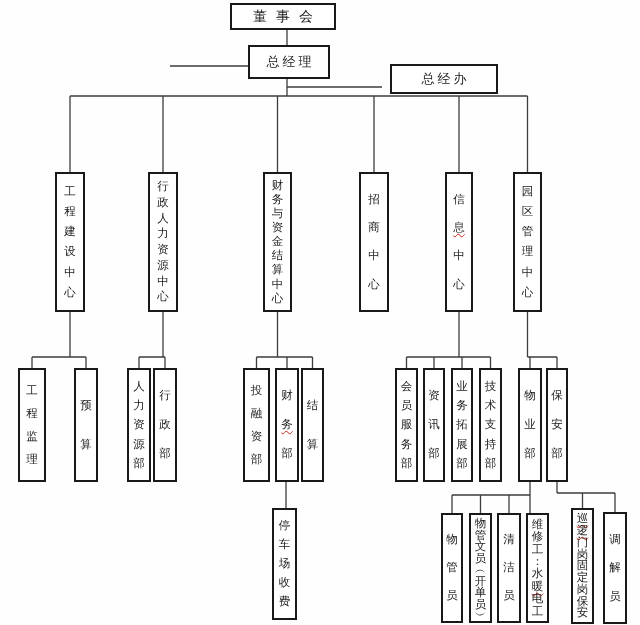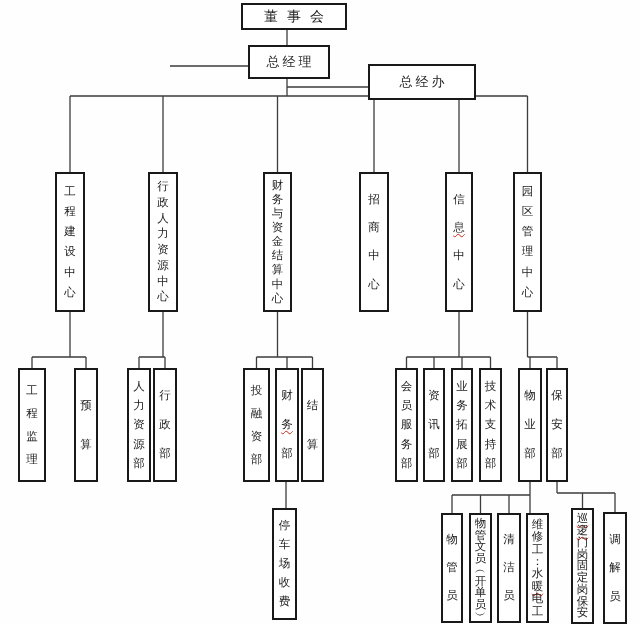--- a/index.html
+++ b/index.html
@@ -48,23 +48,23 @@
       M70 312 V357 M32 357 H86 M32 357 V368 M86 357 V368
       M163 312 V357 M139 357 H165 M139 357 V368 M165 357 V368
       M277.5 312 V357 M256.5 357 H312.5 M256.5 357 V368 M287 357 V368 M312.5 357 V368
       M459 312 V357 M406.5 357 H490.5 M406.5 357 V368 M434 357 V368 M462 357 V368 M490.5 357 V368
       M527.5 312 V357 M527.5 357 H557 M530 357 V368 M557 357 V368
       M286 482 V508
       M530 482 V495 M452 495 H530 M452 495 V513 M480.5 495 V513 M509 495 V513 M530 495 V513
       M557 482 V493 M557 493 H615 M582.5 493 V508 M615 493 V512"></path>
   </svg>
 
-  <div class="box hbox board-box" style="left:241px;top:3px;width:106px;height:27px;">董事会</div>
+  <div class="box hbox board-box" style="left:230px;top:3px;width:106px;height:27px;">董事会</div>
   <div class="box hbox" style="left:248px;top:45px;width:82px;height:34px;">总经理</div>
-  <div class="box hbox" style="left:368px;top:64px;width:108px;height:36px;">总经办</div>
+  <div class="box hbox" style="left:390px;top:64px;width:108px;height:30px;">总经办</div>
 
   <div class="box vbox" style="left:55px;top:172px;width:30px;height:140px;">
       <span>工</span>
       <span>程</span>
       <span>建</span>
       <span>设</span>
       <span>中</span>
       <span>心</span>
     </div>
   <div class="box vbox" style="left:148px;top:172px;width:30px;height:140px;">

